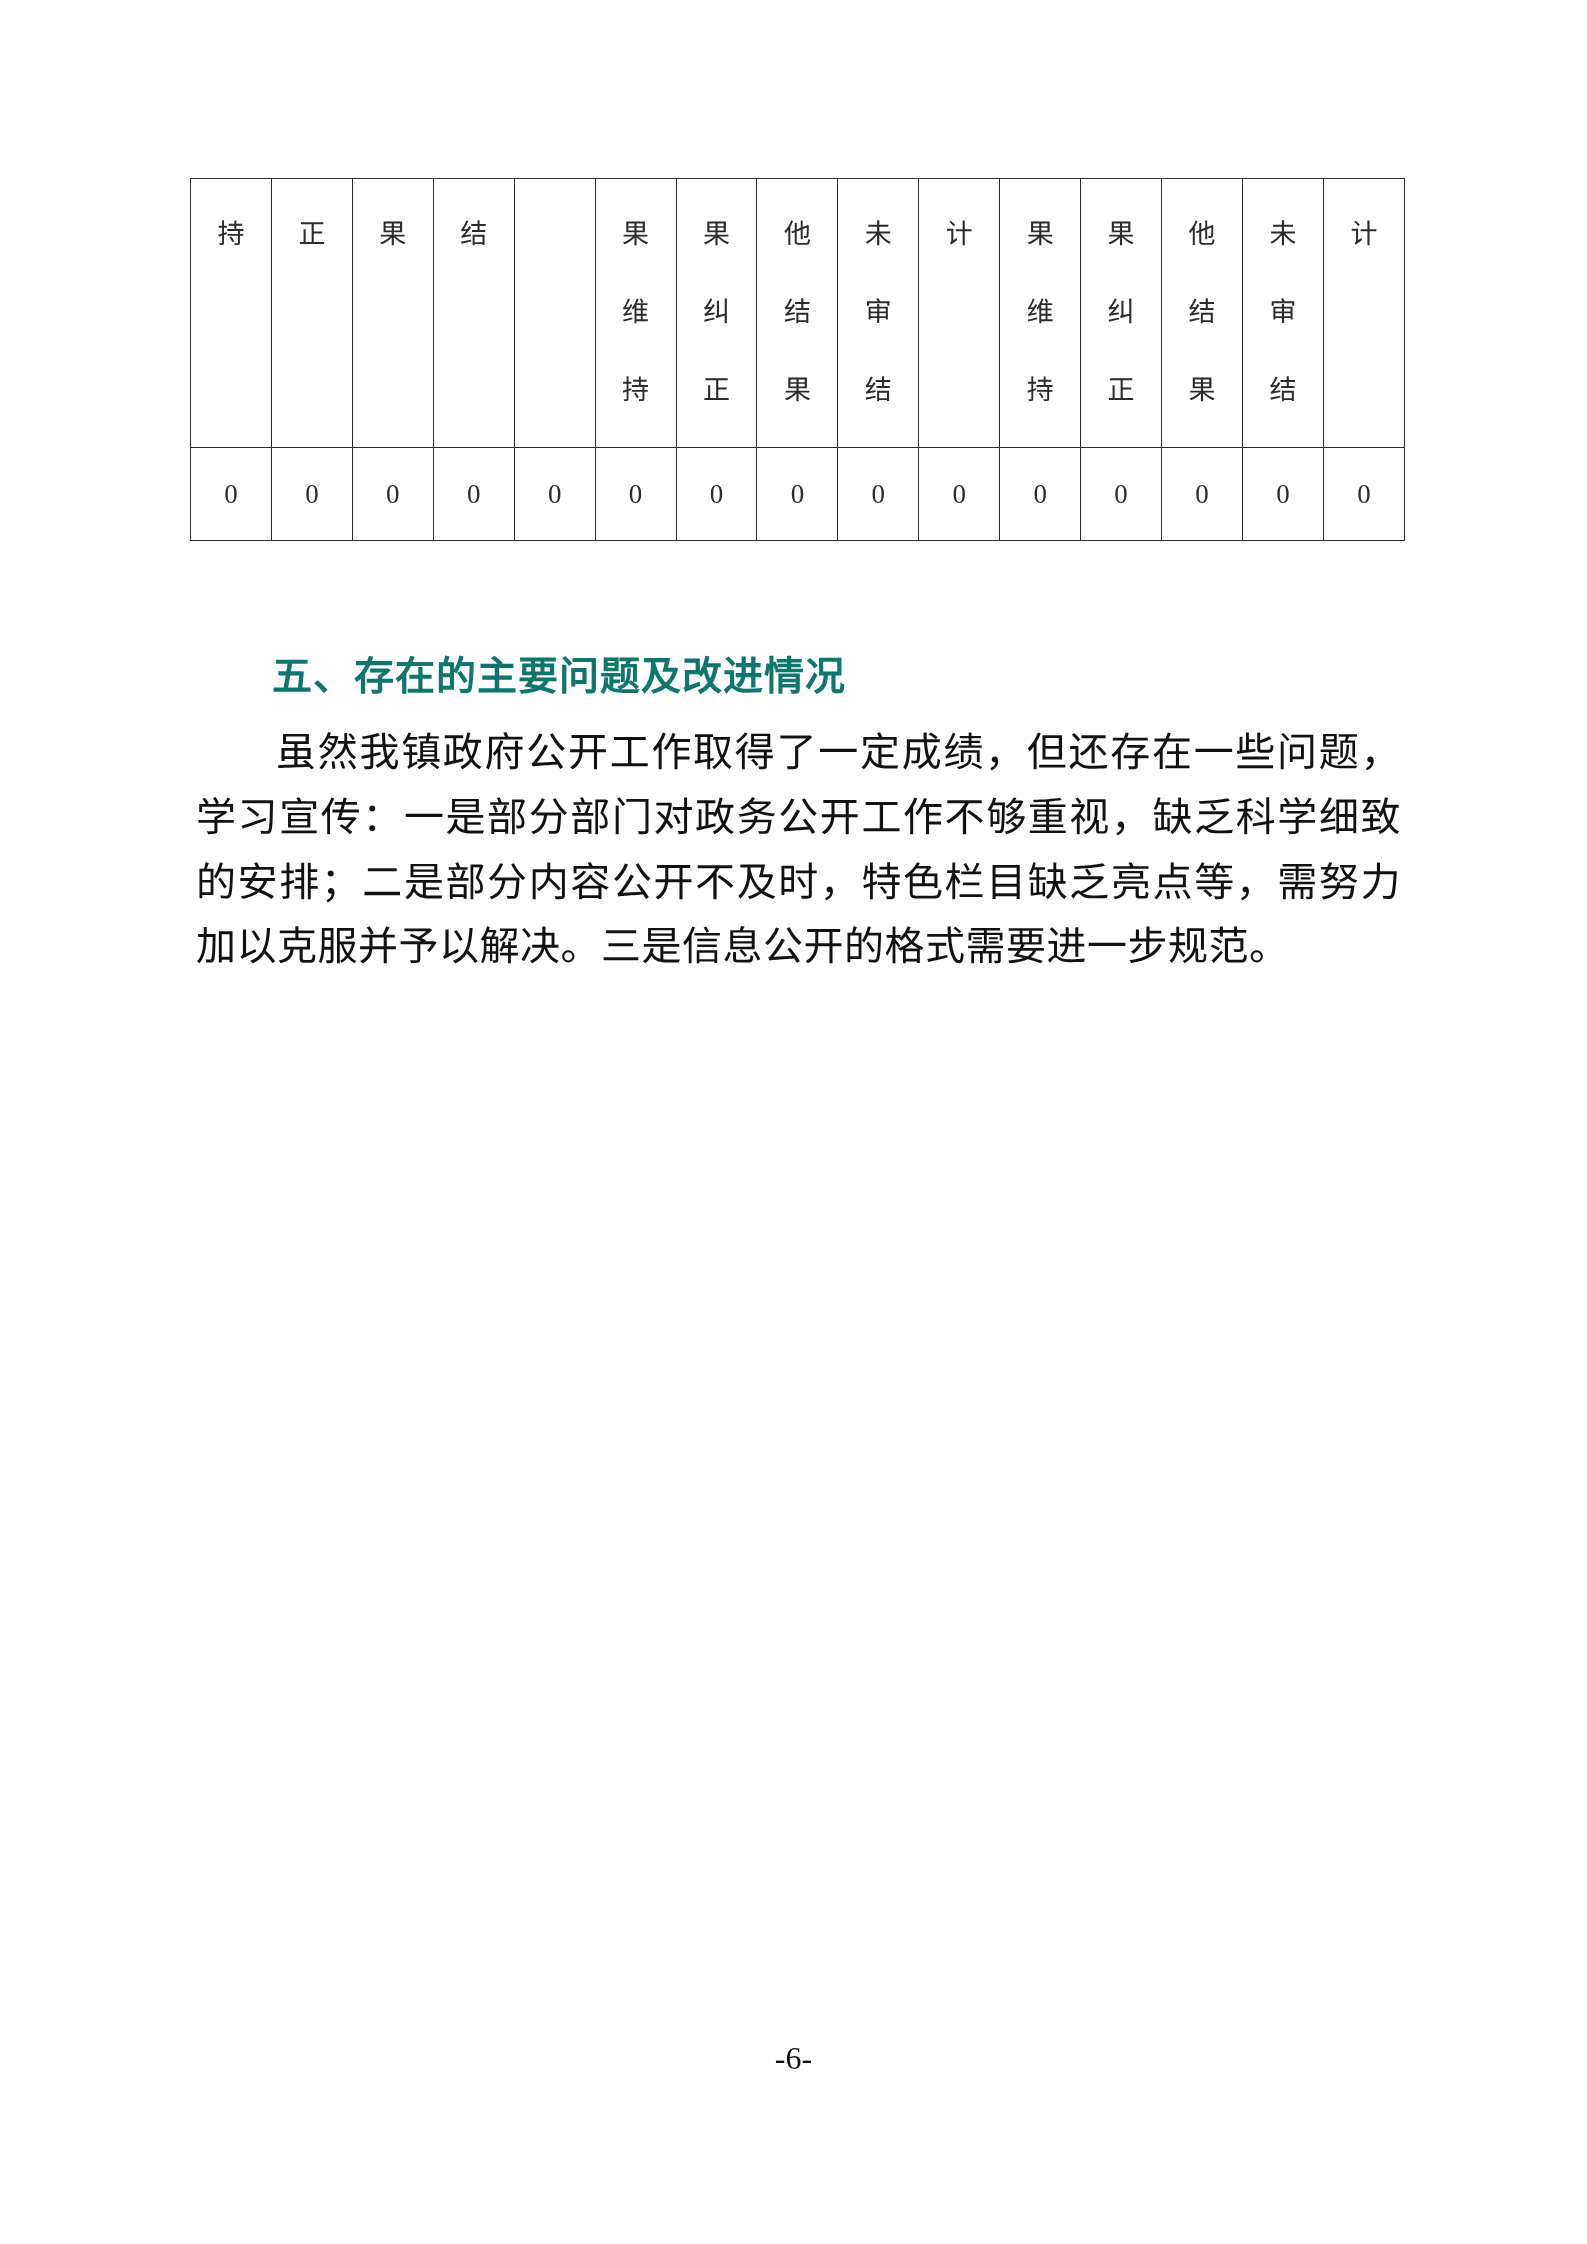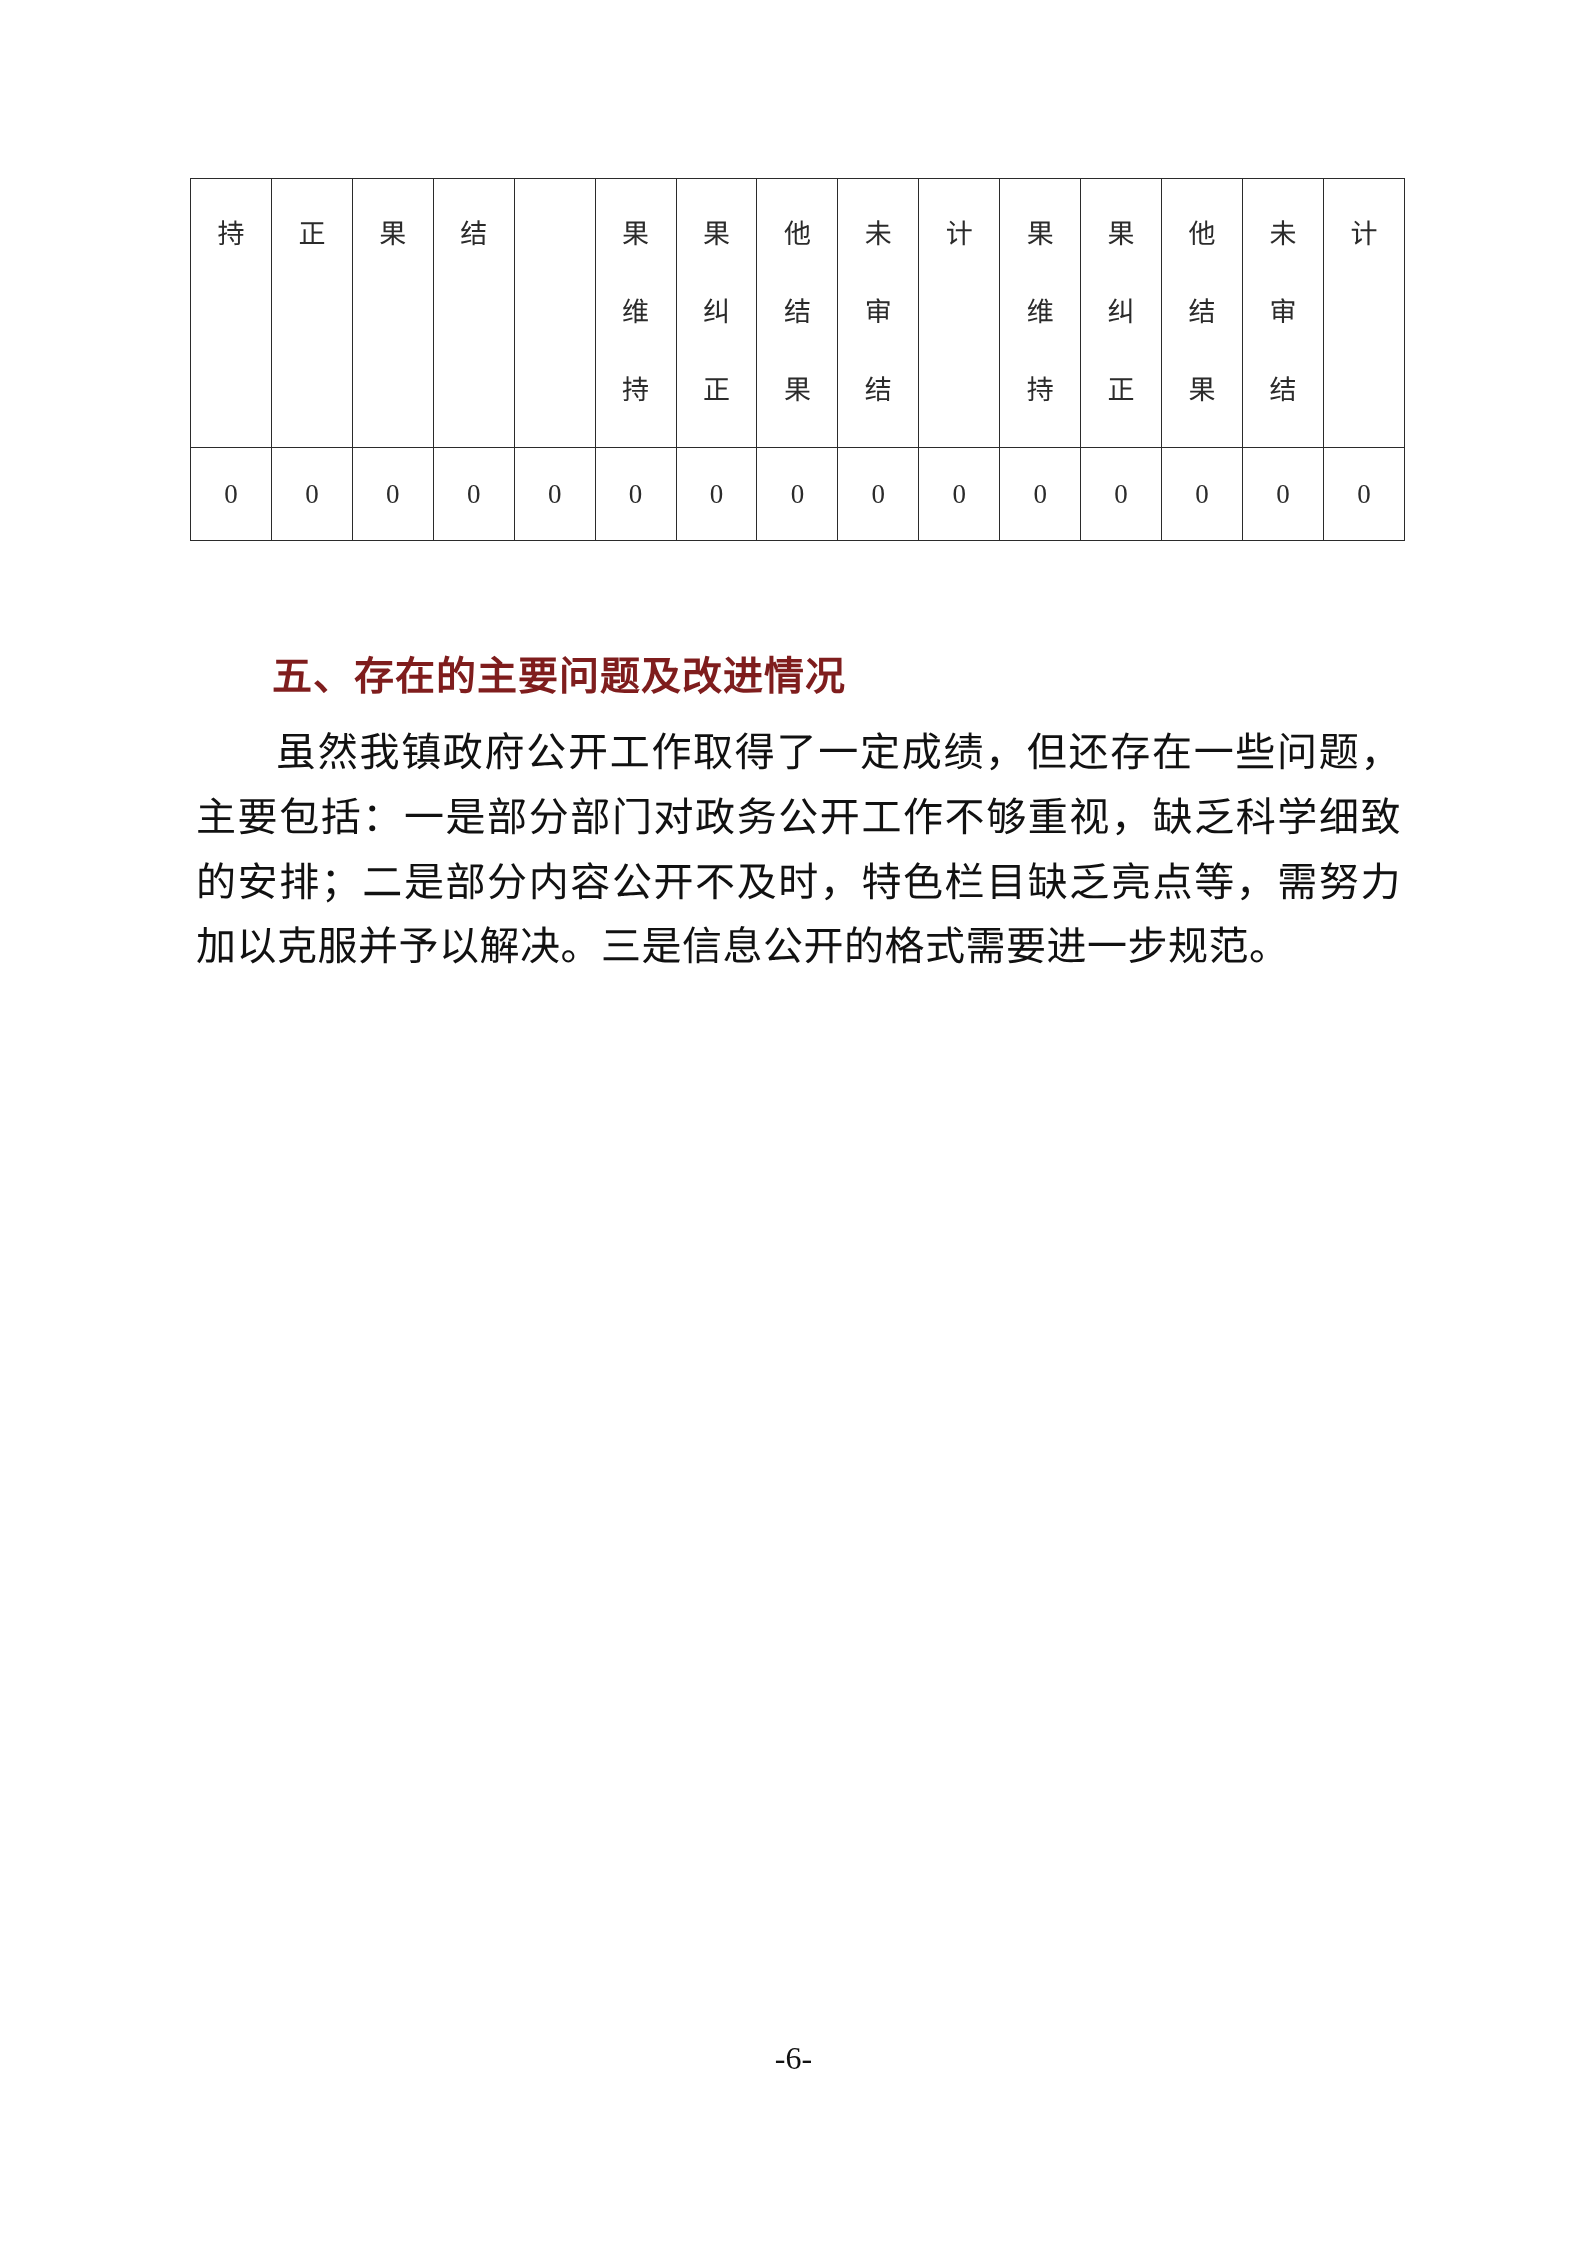--- a/index.html
+++ b/index.html
@@ -77,21 +77,21 @@
     width: 1205px;
   }
   h2.section-heading {
     margin: 0 0 14px 0;
     font-family: "Liberation Sans", "DejaVu Sans", sans-serif;
     font-weight: bold;
     font-size: 40px;
     line-height: 1.55;
     letter-spacing: 1px;
     text-indent: 76px;
-    color: #7f1d1d;
+    color: #0f766e;
   }
   p.body-para {
     margin: 0;
     font-family: "Liberation Serif", "DejaVu Serif", serif;
     font-size: 40px;
     line-height: 1.62;
     text-indent: 80px;
     text-align: justify;
     text-justify: inter-character;
     letter-spacing: 0.5px;
@@ -226,18 +226,18 @@
           <td>0</td>
           <td>0</td>
           <td>0</td>
         </tr>
       </tbody>
     </table>
   </div>
 
   <div class="content">
     <h2 class="section-heading">五、存在的主要问题及改进情况</h2>
-    <p class="body-para">虽然我镇政府公开工作取得了一定成绩，但还存在一些问题，主要包括：一是部分部门对政务公开工作不够重视，缺乏科学细致的安排；二是部分内容公开不及时，特色栏目缺乏亮点等，需努力加以克服并予以解决。三是信息公开的格式需要进一步规范。</p>
+    <p class="body-para">虽然我镇政府公开工作取得了一定成绩，但还存在一些问题，学习宣传：一是部分部门对政务公开工作不够重视，缺乏科学细致的安排；二是部分内容公开不及时，特色栏目缺乏亮点等，需努力加以克服并予以解决。三是信息公开的格式需要进一步规范。</p>
   </div>
 
   <div class="page-footer">-6-</div>
 
 </div>
 
 </body></html>

